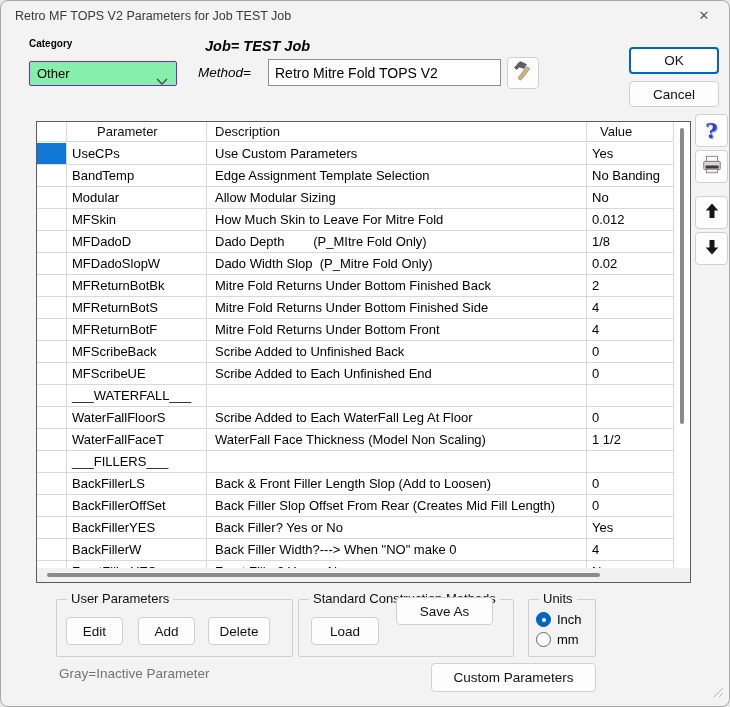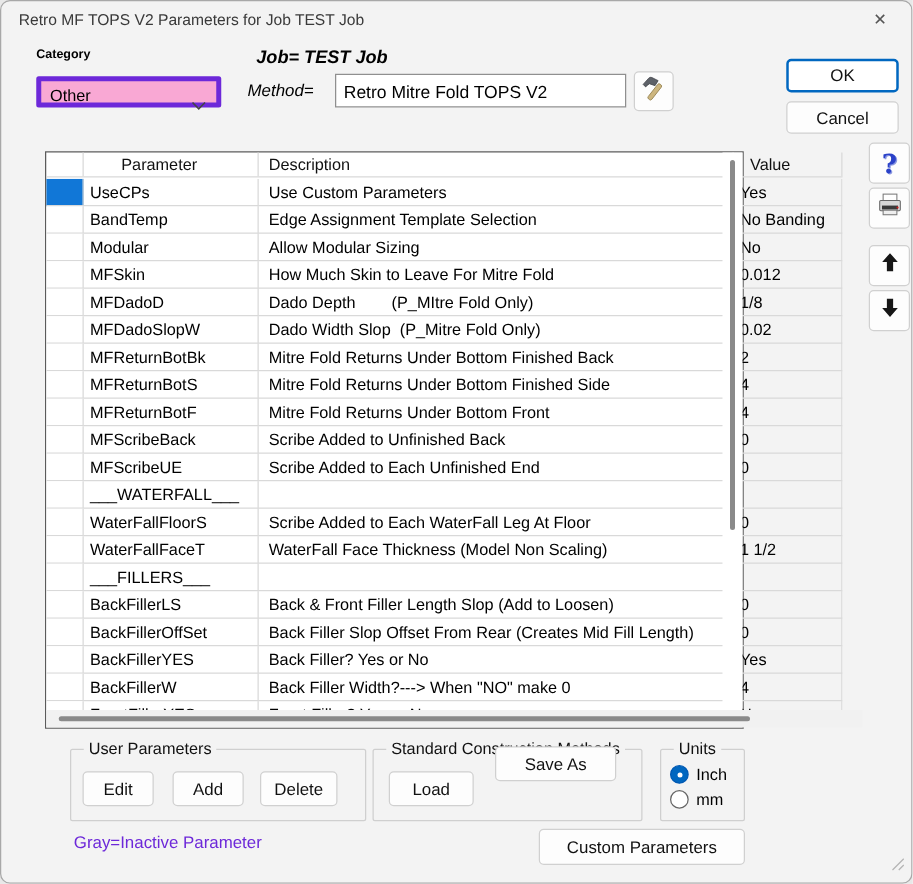--- a/index.html
+++ b/index.html
@@ -9,37 +9,37 @@
     background:#f3f3f3;border:1px solid #a8a8a8;border-radius:8px;
     overflow:hidden;font-family:"Liberation Sans",sans-serif;color:#000;
   }
   
   .titlebar{position:absolute;left:0;top:0;width:100%;height:30px;}
   .title{position:absolute;left:14px;top:0;line-height:30px;font-size:12.5px;color:#3a3a3a;}
   .close{position:absolute;right:10px;top:3px;width:30px;height:24px;text-align:center;
     line-height:24px;font-size:13px;color:#555;cursor:default;}
   
   .lbl-category{position:absolute;left:28px;top:37px;font-size:10px;font-weight:bold;}
-  .dd{position:absolute;left:28px;top:60px;width:148px;height:25px;background:#f9a8d4;
-    border:4px solid #6d28d9;border-radius:2px;font-size:13px;line-height:23px;padding-left:7px;}
+  .dd{position:absolute;left:28px;top:60px;width:148px;height:25px;background:#86efac;
+    border:1px solid #6d28d9;border-radius:2px;font-size:13px;line-height:23px;padding-left:7px;}
   .dd .chev{position:absolute;right:8px;top:8px;}
   .lbl-job{position:absolute;left:204px;top:37px;font-size:14.5px;font-weight:bold;font-style:italic;}
   .lbl-method{position:absolute;left:197px;top:64px;font-size:13.5px;font-style:italic;}
   .method-input{position:absolute;left:267px;top:58px;width:233px;height:27px;background:#fff;
     border:1px solid #8f8f8f;font-size:14px;padding:0 6px;font-family:"Liberation Sans",sans-serif;color:#000;}
   .tool-btn{position:absolute;display:flex;align-items:center;justify-content:center;
     background:#fdfdfd;border:1px solid #d0d0d0;border-radius:4px;}
   .hammer-btn{left:506px;top:56px;width:32px;height:32px;}
   .btn{position:absolute;background:#fdfdfd;border:1px solid #d0d0d0;border-radius:4px;
     font-size:13.5px;text-align:center;display:flex;align-items:center;justify-content:center;
     font-family:"Liberation Sans",sans-serif;color:#111;}
   .ok-btn{left:628px;top:46px;width:90px;height:27px;border:2px solid #0067c0;background:#fff;}
   .cancel-btn{left:628px;top:80px;width:90px;height:26px;}
   
-  .grid{position:absolute;left:35px;top:120px;width:559px;height:462px;background:#fff;
+  .grid{position:absolute;left:35px;top:120px;width:655px;height:462px;background:#fff;
     border:1px solid #5b5b5b;font-size:13px;}
   .grid-header{position:absolute;left:0;top:0;width:637px;height:20px;display:grid;
     grid-template-columns:30px 140px 380px 87px;border-bottom:1px solid #d9d9d9;}
   .grid-header .hcell{border-right:1px solid #d9d9d9;line-height:19px;overflow:hidden;white-space:nowrap;color:#111;}
   .hcell.h-param{padding-left:30px;}
   .hcell.h-desc{padding-left:8px;}
   .hcell.h-val{padding-left:13px;}
   .grid-body{position:absolute;left:0;top:21px;width:637px;height:426px;overflow:hidden;}
   .grid-row{display:grid;grid-template-columns:30px 140px 380px 87px;height:22px;}
   .cell{border-right:1px solid #d9d9d9;border-bottom:1px solid #d9d9d9;line-height:21px;
@@ -71,21 +71,21 @@
   .add-btn{left:137px;top:616px;width:57px;height:28px;}
   .delete-btn{left:207px;top:616px;width:62px;height:28px;}
   .load-btn{left:310px;top:616px;width:68px;height:28px;}
   .saveas-btn{left:395px;top:596px;width:97px;height:28px;}
   .radio-row{position:absolute;display:flex;align-items:center;gap:6px;font-size:13px;}
   .radio-inch{left:535px;top:611px;}
   .radio-mm{left:535px;top:631px;}
   .radio{width:15px;height:15px;border-radius:50%;border:1px solid #666;background:#fff;position:relative;flex:0 0 auto;}
   .radio.selected{border:1px solid #0059b3;background:#0067c0;}
   .radio.selected::after{content:"";position:absolute;left:5px;top:5px;width:4px;height:4px;border-radius:50%;background:#fff;}
-  .note{position:absolute;left:58px;top:665px;font-size:13.5px;color:#6d28d9;}
+  .note{position:absolute;left:58px;top:665px;font-size:13.5px;color:#737373;}
   .custom-btn{left:430px;top:662px;width:165px;height:29px;}
   .resize-grip{position:absolute;right:5px;bottom:4px;}
 </style>
 </head>
 <body>
 
 <div class="window">
 
   <div class="titlebar">
     <span class="title">Retro MF TOPS V2 Parameters for Job TEST Job</span>

